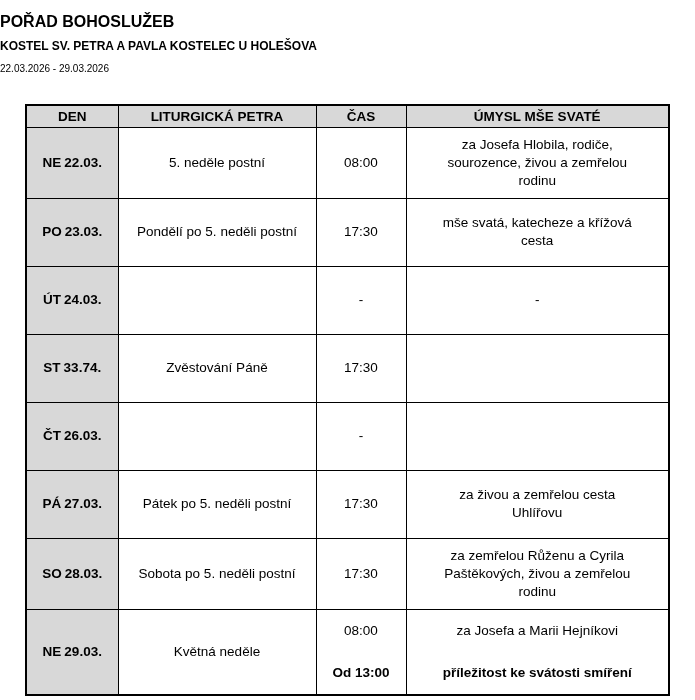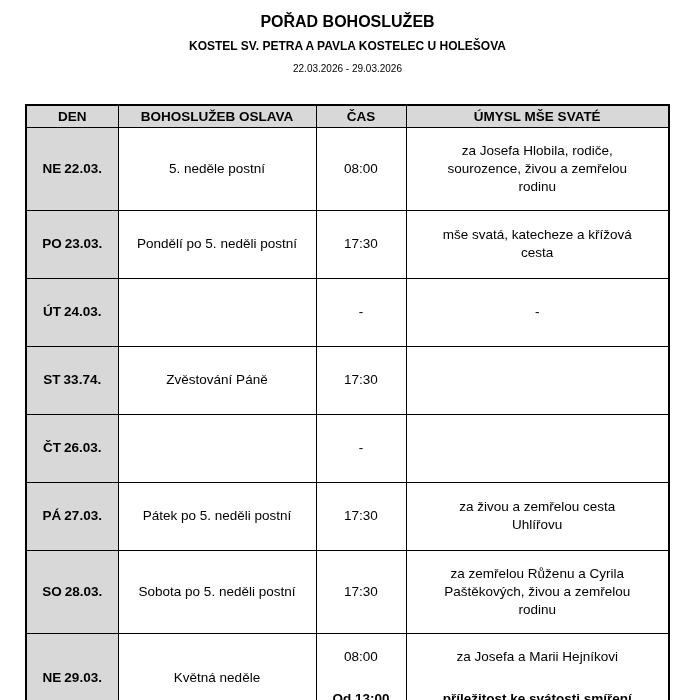--- a/index.html
+++ b/index.html
@@ -10,21 +10,21 @@
     color: #000000;
     font-family: "Liberation Sans", sans-serif;
   }
   body {
     width: 695px;
     height: 700px;
     overflow: hidden;
   }
   .header-block {
     padding-top: 12px;
-    text-align: center;
+    text-align: left;
   }
   .page-title {
     font-size: 16px;
     font-weight: bold;
     line-height: 20px;
   }
   .page-subtitle {
     font-size: 12px;
     font-weight: bold;
     line-height: 20px;
@@ -64,21 +64,21 @@
     padding: 2px 6px;
     line-height: 18px;
   }
   td.day-cell {
     background: var(--header-bg, #d8d8d8);
     font-weight: bold;
     white-space: nowrap;
   }
   .day-abbr { margin-right: 3px; }
   td.celebration-cell { padding: 2px 4px; }
-  td.intention-cell { padding: 14px 30px; }
+  td.intention-cell { padding: 8px 30px; }
   .stack-bottom { margin-top: 24px; font-weight: bold; }
 </style>
 </head>
 <body>
 
 <div class="header-block">
   <div class="page-title">POŘAD BOHOSLUŽEB</div>
   <div class="page-subtitle">KOSTEL SV. PETRA A PAVLA KOSTELEC U HOLEŠOVA</div>
   <div class="page-daterange">22.03.2026 - 29.03.2026</div>
 </div>
@@ -86,21 +86,21 @@
 <table class="schedule">
   <colgroup>
     <col class="c-day">
       <col class="c-celebration">
       <col class="c-time">
       <col class="c-intention">
   </colgroup>
   <thead>
     <tr>
       <th>DEN</th>
-      <th>BOHOSLUŽEB OSLAVA</th>
+      <th>LITURGICKÁ PETRA</th>
       <th>ČAS</th>
       <th>ÚMYSL MŠE SVATÉ</th>
     </tr>
   </thead>
   <tbody>
 
     <tr>
       <td class="day-cell">
         <span class="day-abbr">NE</span><span class="day-date">22.03.</span>
       </td>

